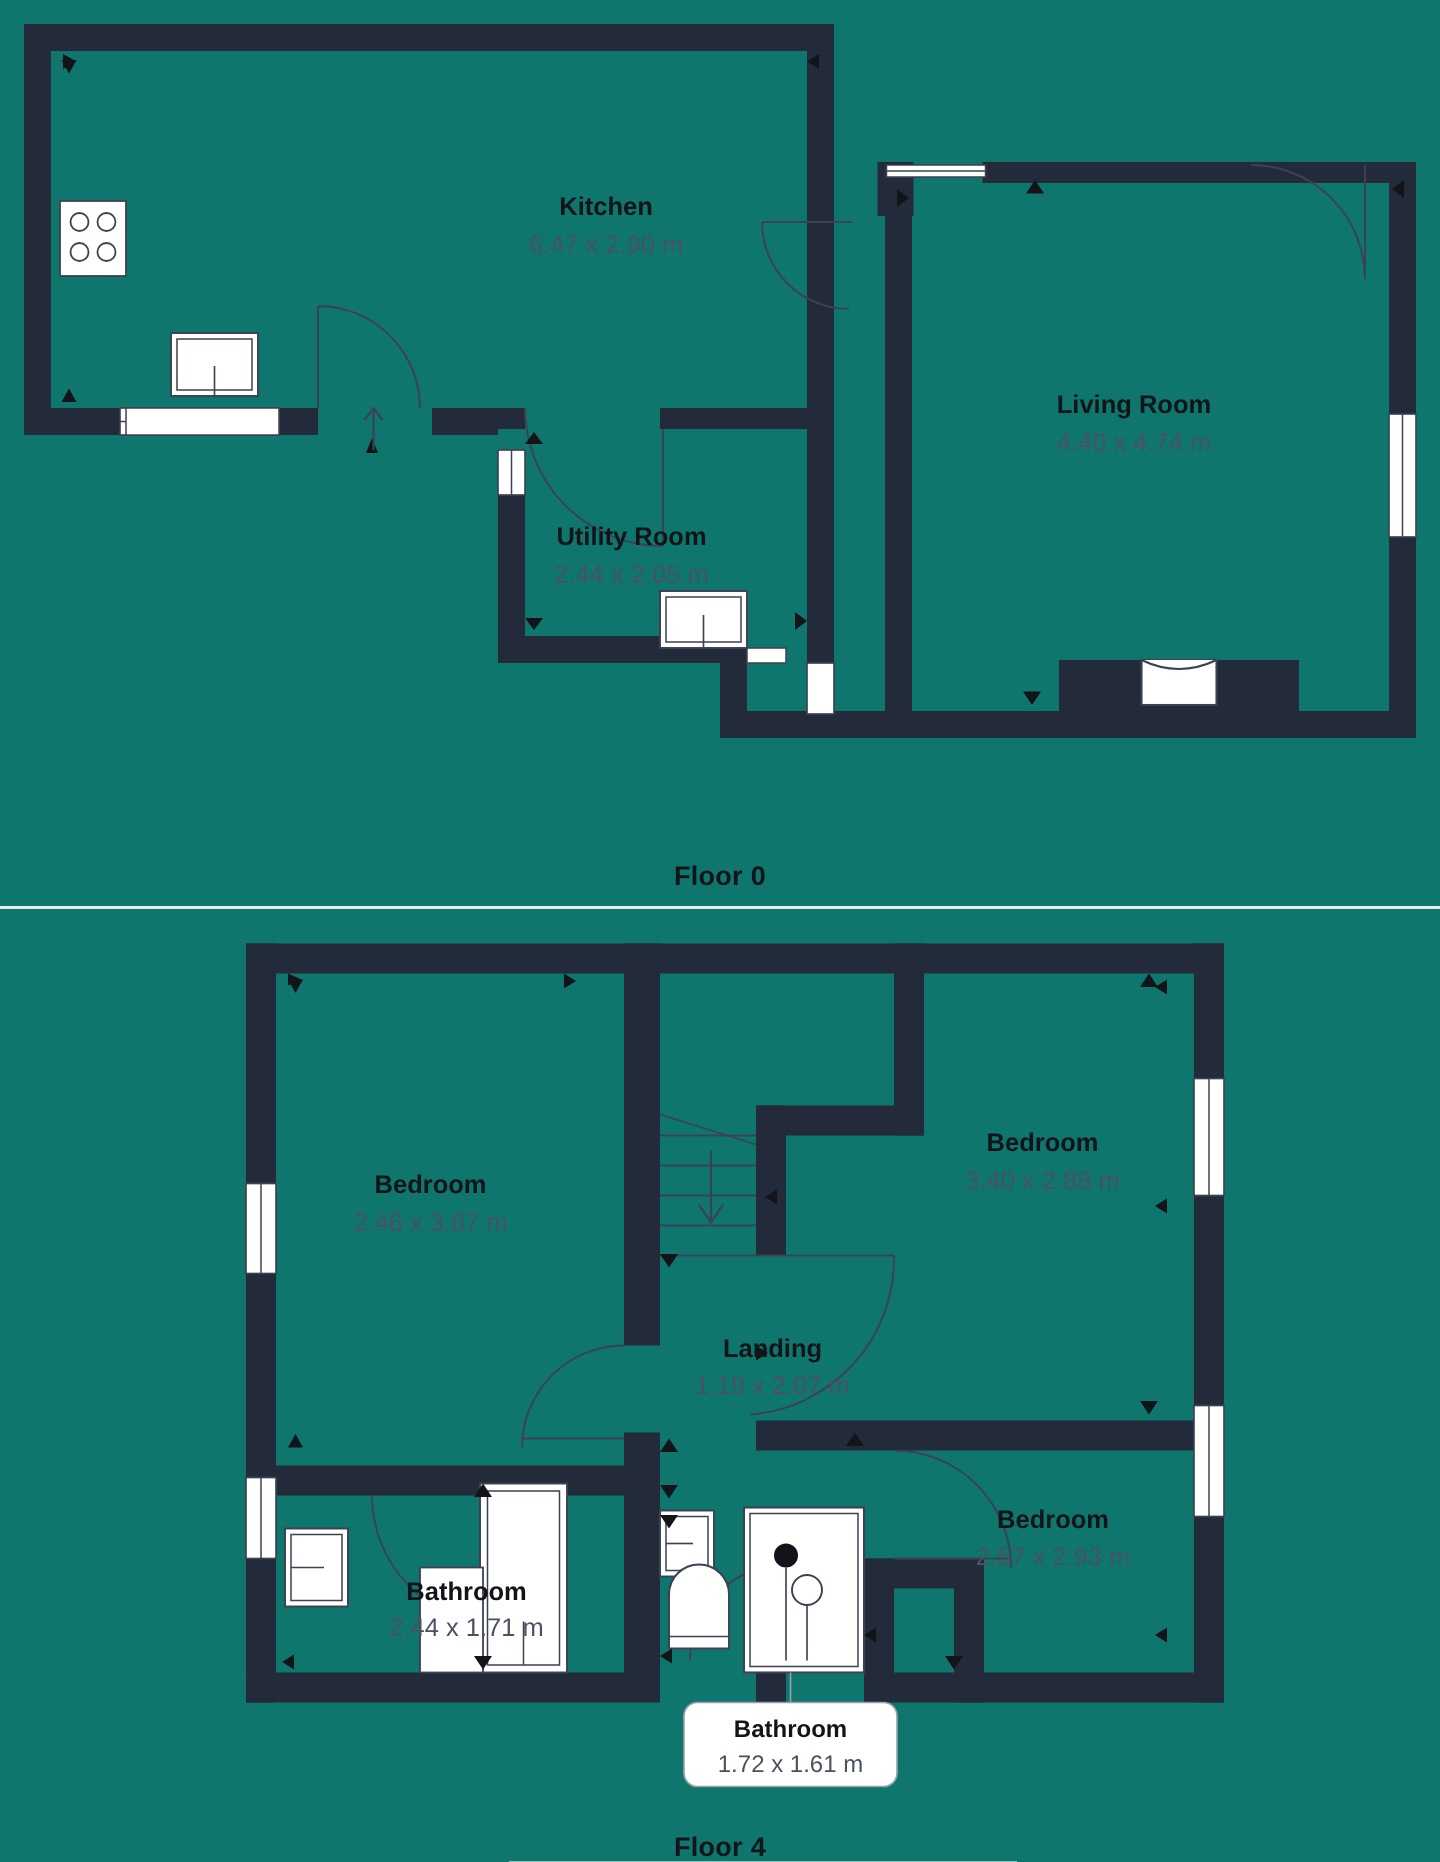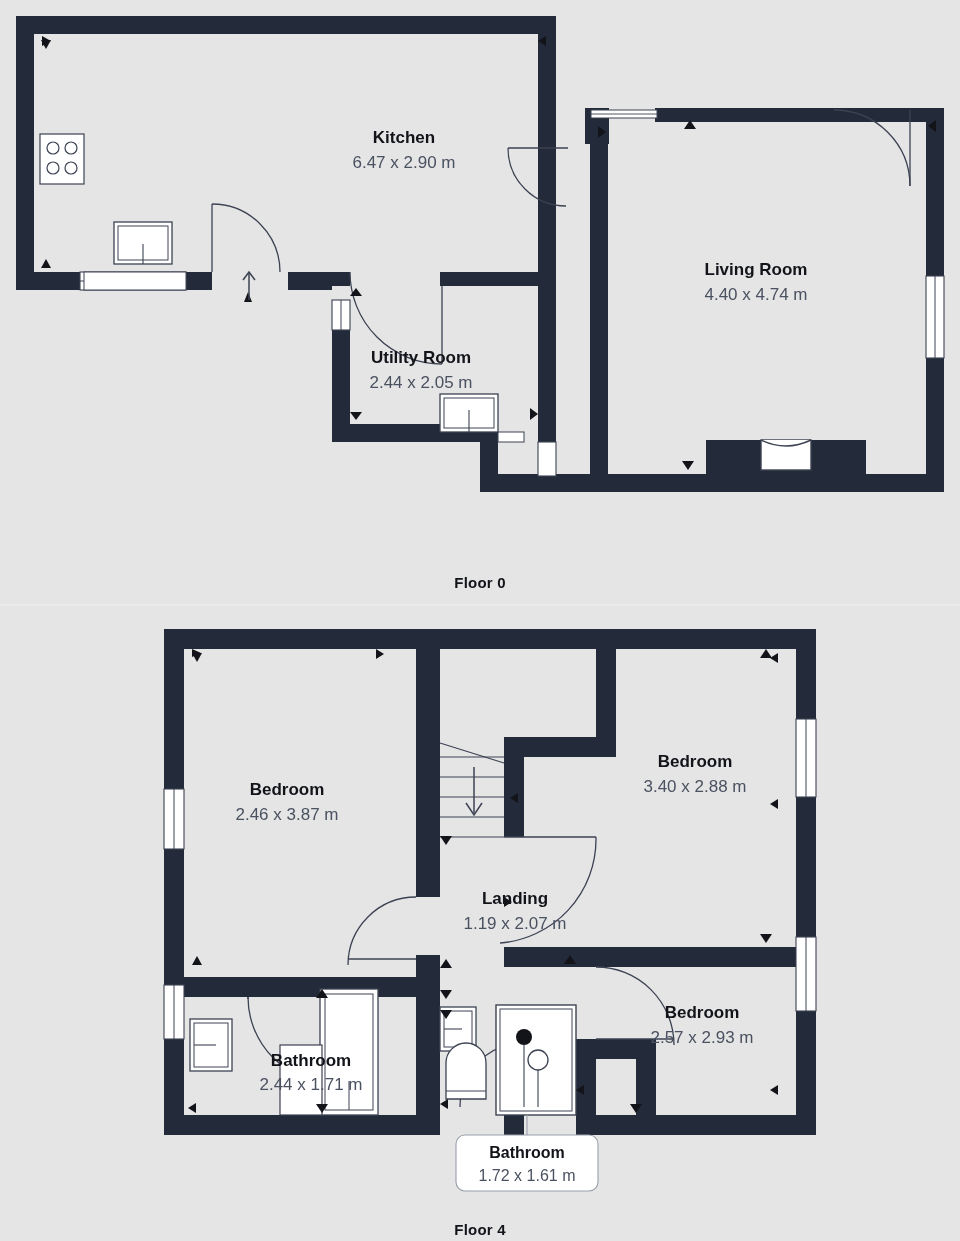--- a/index.html
+++ b/index.html
@@ -11,21 +11,21 @@
     width: 960px;
     height: 1241px;
     font-family: "Liberation Sans", sans-serif;
     overflow: hidden;
     position: relative;
   }
   .floorplan-page {
     position: relative;
     width: 960px;
     height: 1241px;
-    background: #e5e5e5;
+    background: #0f766e;
   }
   .floor-section {
     position: absolute;
     left: 0;
     width: 960px;
   }
   #floor0-section { top: 0; height: 605px; }
   #floor1-section { top: 607px; height: 634px; }
 
   .floor-divider {
@@ -34,21 +34,21 @@
     top: 604px;
     width: 960px;
     height: 2px;
     background: #e9eaec;
   }
 
   .floor-caption {
     position: absolute;
     width: 960px;
     text-align: center;
-    font-size: 15px;
+    font-size: 18px;
     font-weight: bold;
     color: #12141a;
     letter-spacing: 0.2px;
   }
   #floor0-caption { top: 574px; }
   #floor1-caption { top: 1221px; }
 
   svg.plan { display: block; }
 
   

